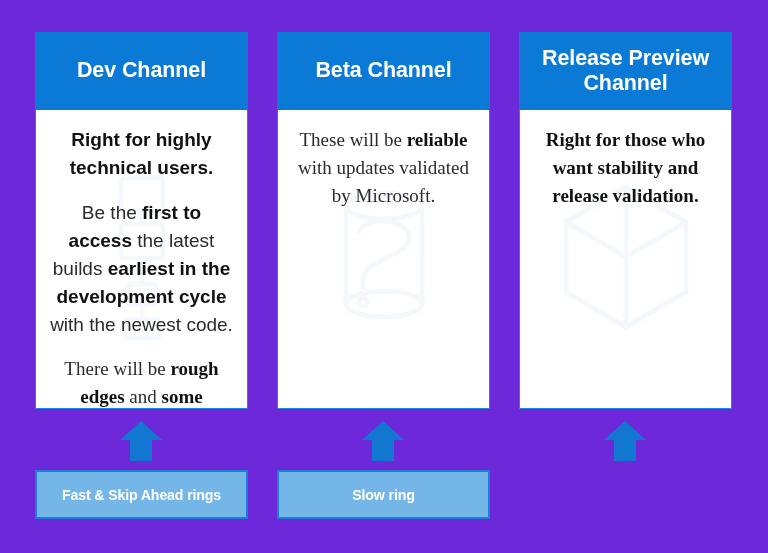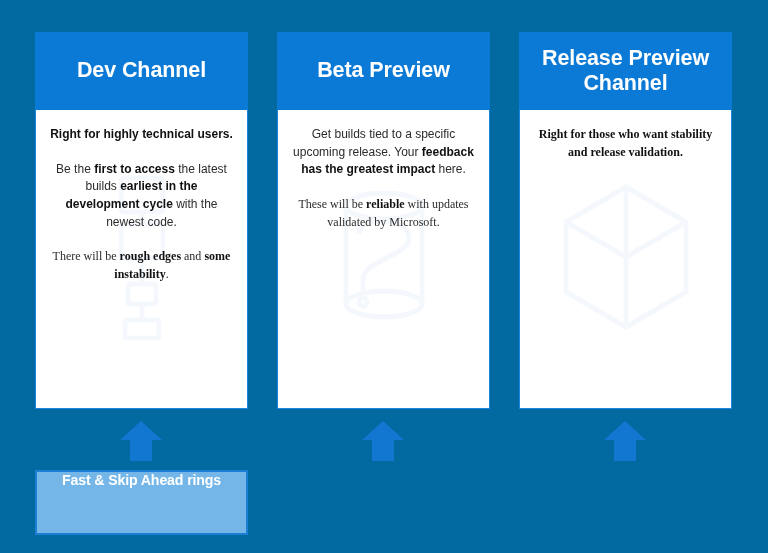--- a/index.html
+++ b/index.html
@@ -10,21 +10,21 @@
     width: 768px;
     height: 553px;
     background: #ffffff;
     font-family: "Liberation Sans", sans-serif;
     overflow: hidden;
   }
   #canvas {
     position: relative;
     width: 768px;
     height: 553px;
-    background: #0369a1;
+    background: #6d28d9;
   }
 
   
   .column {
     position: absolute;
     top: 32px;
     width: 213px;
   }
   .col-1 { left: 35px; }
   .col-2 { left: 277px; }
@@ -67,21 +67,21 @@
     opacity: 0.22;
     pointer-events: none;
     z-index: 0;
   }
 
   .body-text {
     position: relative;
     z-index: 1;
     text-align: center;
     color: #2b2b2b;
-    font-size: 12px;
+    font-size: 19px;
     line-height: 1.47;
   }
   .body-text p {
     margin: 0 0 17px 0;
   }
   .body-text p:last-child { margin-bottom: 0; font-family: Liberation Serif, serif; }
   .body-text b { font-weight: bold; color: #111111; }
   .para-lead { font-weight: bold; color: #111111; }
 
   
@@ -93,25 +93,26 @@
   }
   .arrow-1 { left: 119px; }
   .arrow-2 { left: 361px; }
   .arrow-3 { left: 603px; }
 
   
   .ring-box {
     position: absolute;
     top: 470px;
     width: 213px;
-    height: 65px;
+    height: 49px;
     background: #74b6e8;
     border: 2.2px solid #1b7fd4;
     box-sizing: border-box;
     display: flex;
+    align-items: center;
     justify-content: center;
   }
   .ring-1 { left: 35px; }
   .ring-2 { left: 277px; }
   .ring-3 { left: 519px; }
   .ring-label {
     color: #ffffff;
     font-size: 14.2px;
     font-weight: bold;
     text-align: center;
@@ -144,37 +145,36 @@
       <div class="body-text">
         <p class="para-lead"><b>Right for highly technical users.</b></p>
         <p><span>Be the </span><b>first to access</b><span> the latest builds </span><b>earliest in the development cycle</b><span> with the newest code.</span></p>
         <p><span>There will be </span><b>rough edges</b><span> and </span><b>some instability</b><span>.</span></p>
       </div>
     </div>
   </div>
 
   <div class="column col-2">
     <div class="card-header">
-      <div class="card-header-text">Beta Preview</div>
+      <div class="card-header-text">Beta Channel</div>
     </div>
     <div class="card-body">
       <div class="watermark">
         <svg width="110" height="150" viewBox="0 0 110 150">
           <g fill="none" stroke="#cfe0f2" stroke-width="5">
             <ellipse cx="55" cy="24" rx="38" ry="13"></ellipse>
             <path d="M17 24 L17 122"></path>
             <path d="M93 24 L93 122"></path>
             <ellipse cx="55" cy="122" rx="38" ry="13"></ellipse>
             <path d="M30 52 C30 34 80 34 80 56 C80 74 34 78 34 98 L34 108"></path>
             <circle cx="34" cy="120" r="4"></circle>
           </g>
         </svg>
       </div>
       <div class="body-text">
-        <p><span>Get builds tied to a specific upcoming release. Your </span><b>feedback has the greatest impact</b><span> here.</span></p>
         <p><span>These will be </span><b>reliable</b><span> with updates validated by Microsoft.</span></p>
       </div>
     </div>
   </div>
 
   <div class="column col-3">
     <div class="card-header">
       <div class="card-header-text">Release Preview Channel</div>
     </div>
     <div class="card-body">
@@ -206,14 +206,17 @@
   </div>
   <div class="arrow arrow-3">
     <svg width="44" height="42" viewBox="0 0 44 42">
       <polygon points="22,1 43,20 33,20 33,41 11,41 11,20 1,20" fill="#1277d1"></polygon>
     </svg>
   </div>
 
   <div class="ring-box ring-1">
     <span class="ring-label">Fast &amp; Skip Ahead rings</span>
   </div>
+  <div class="ring-box ring-2">
+    <span class="ring-label">Slow ring</span>
+  </div>
 
 </div>
 
 </body></html>

